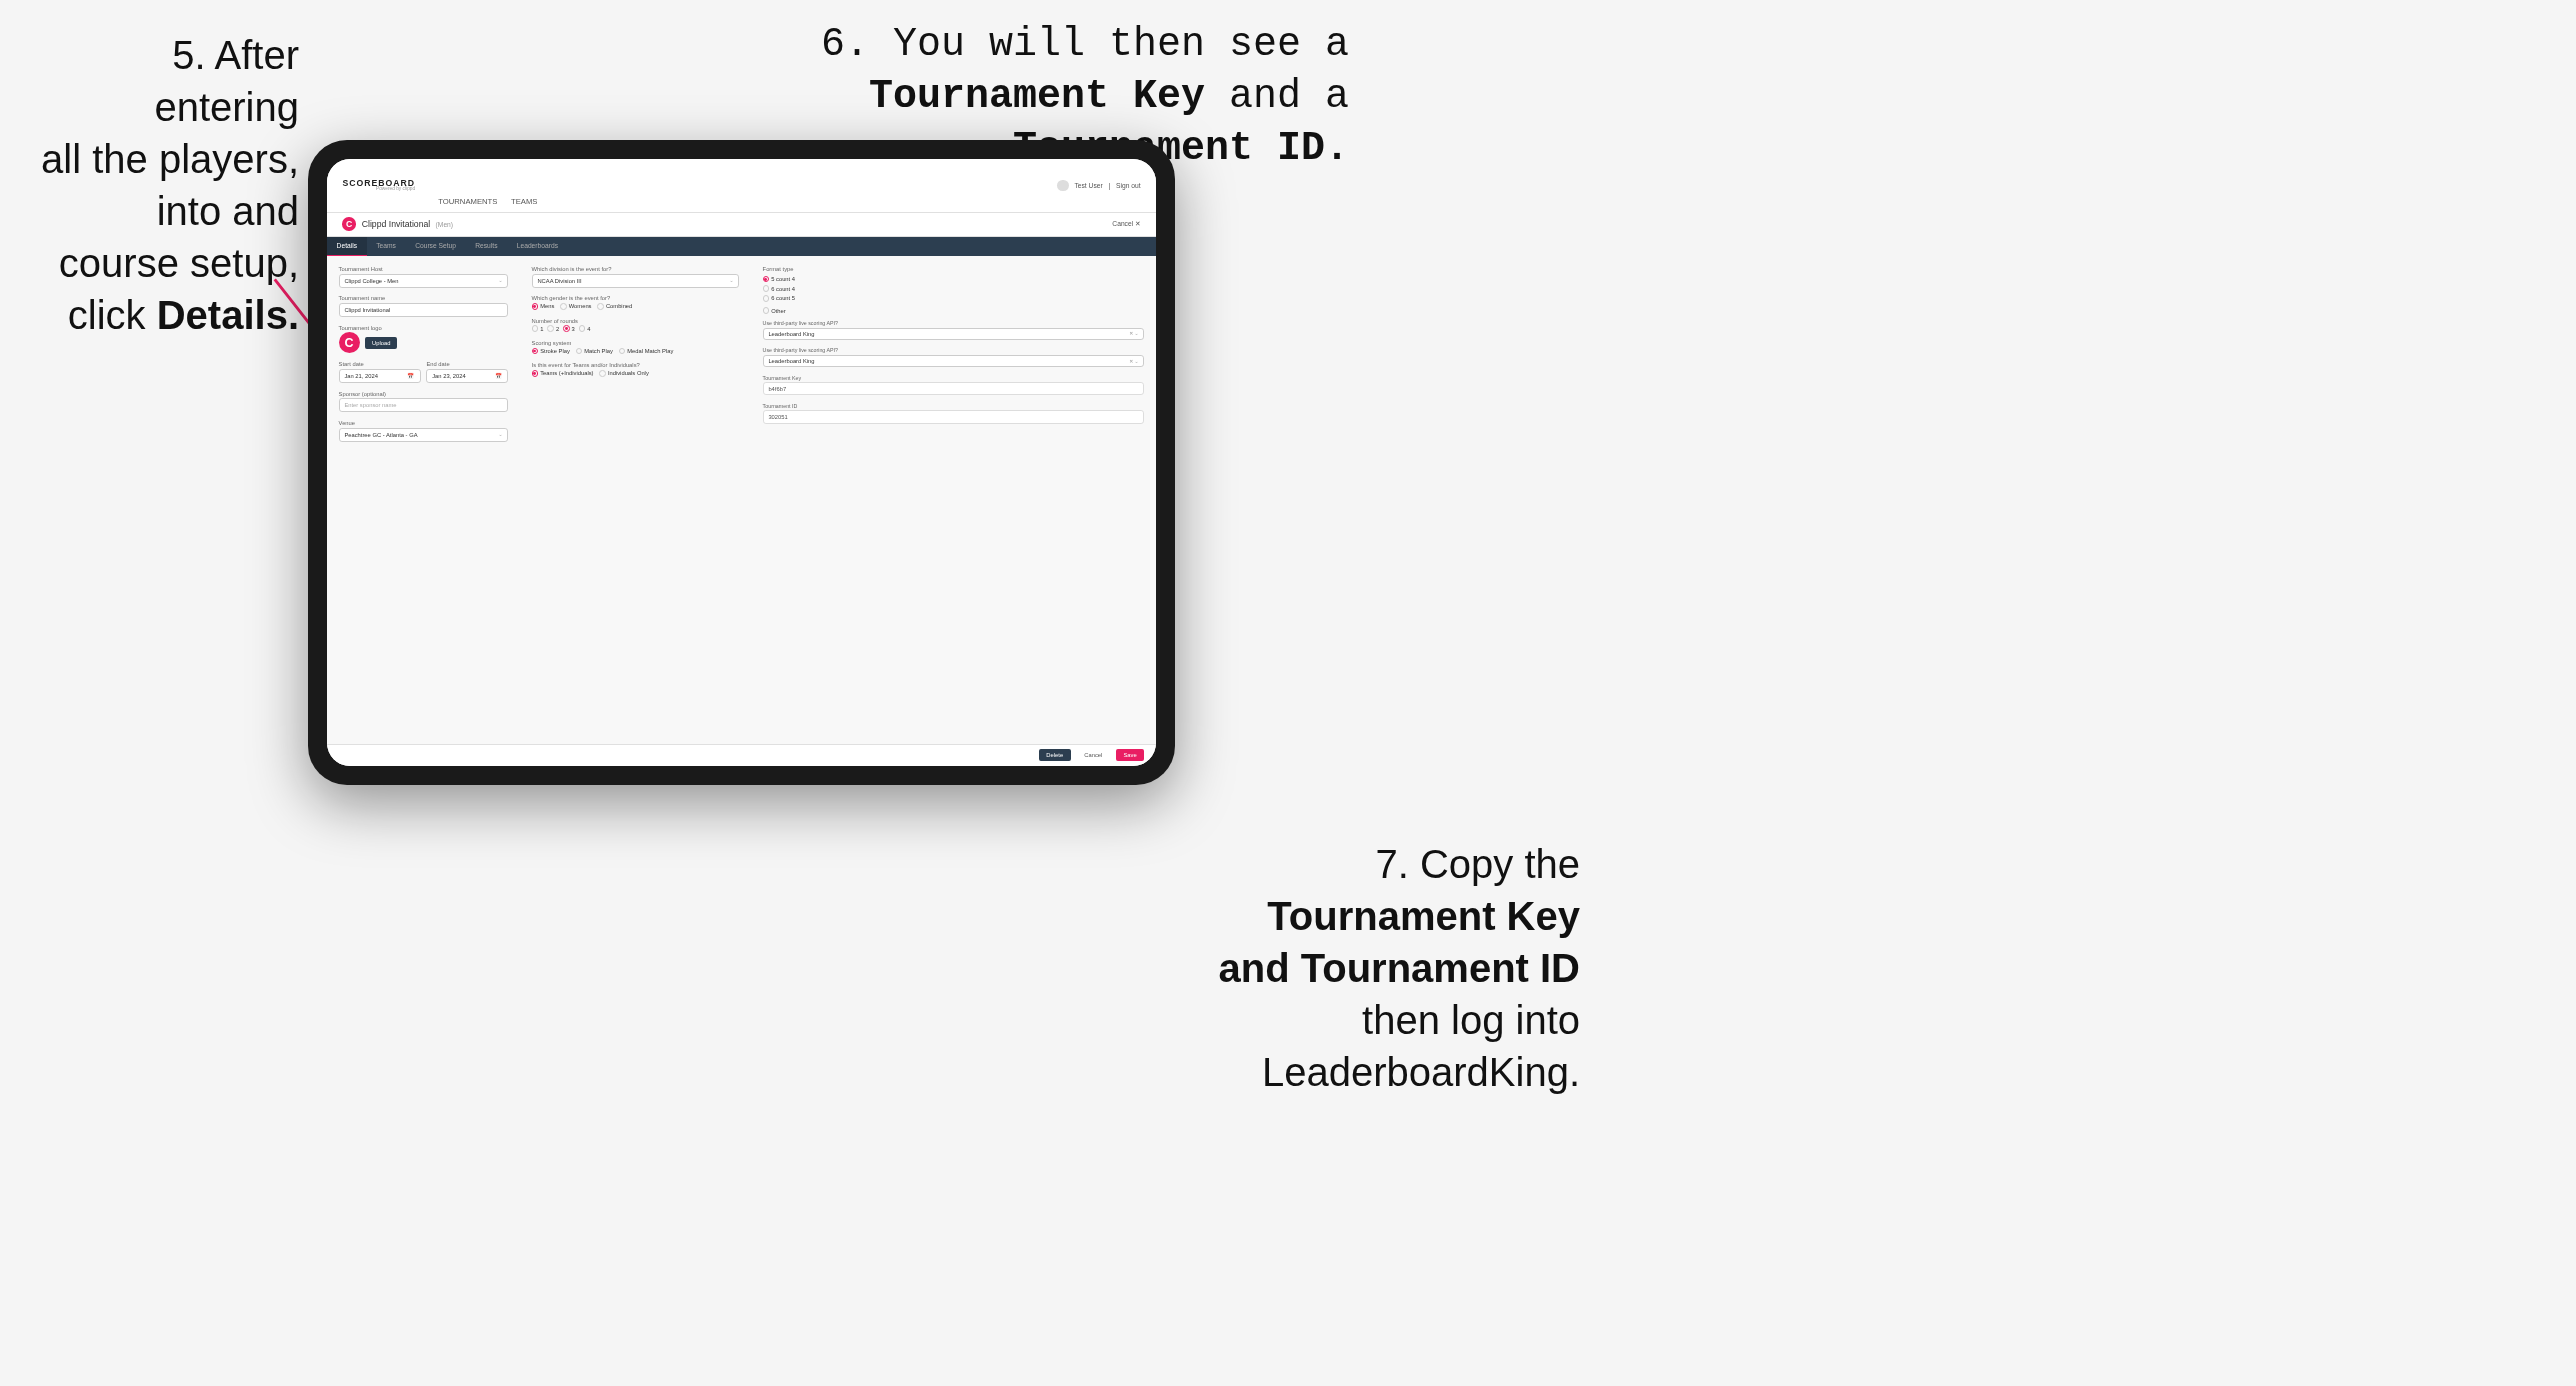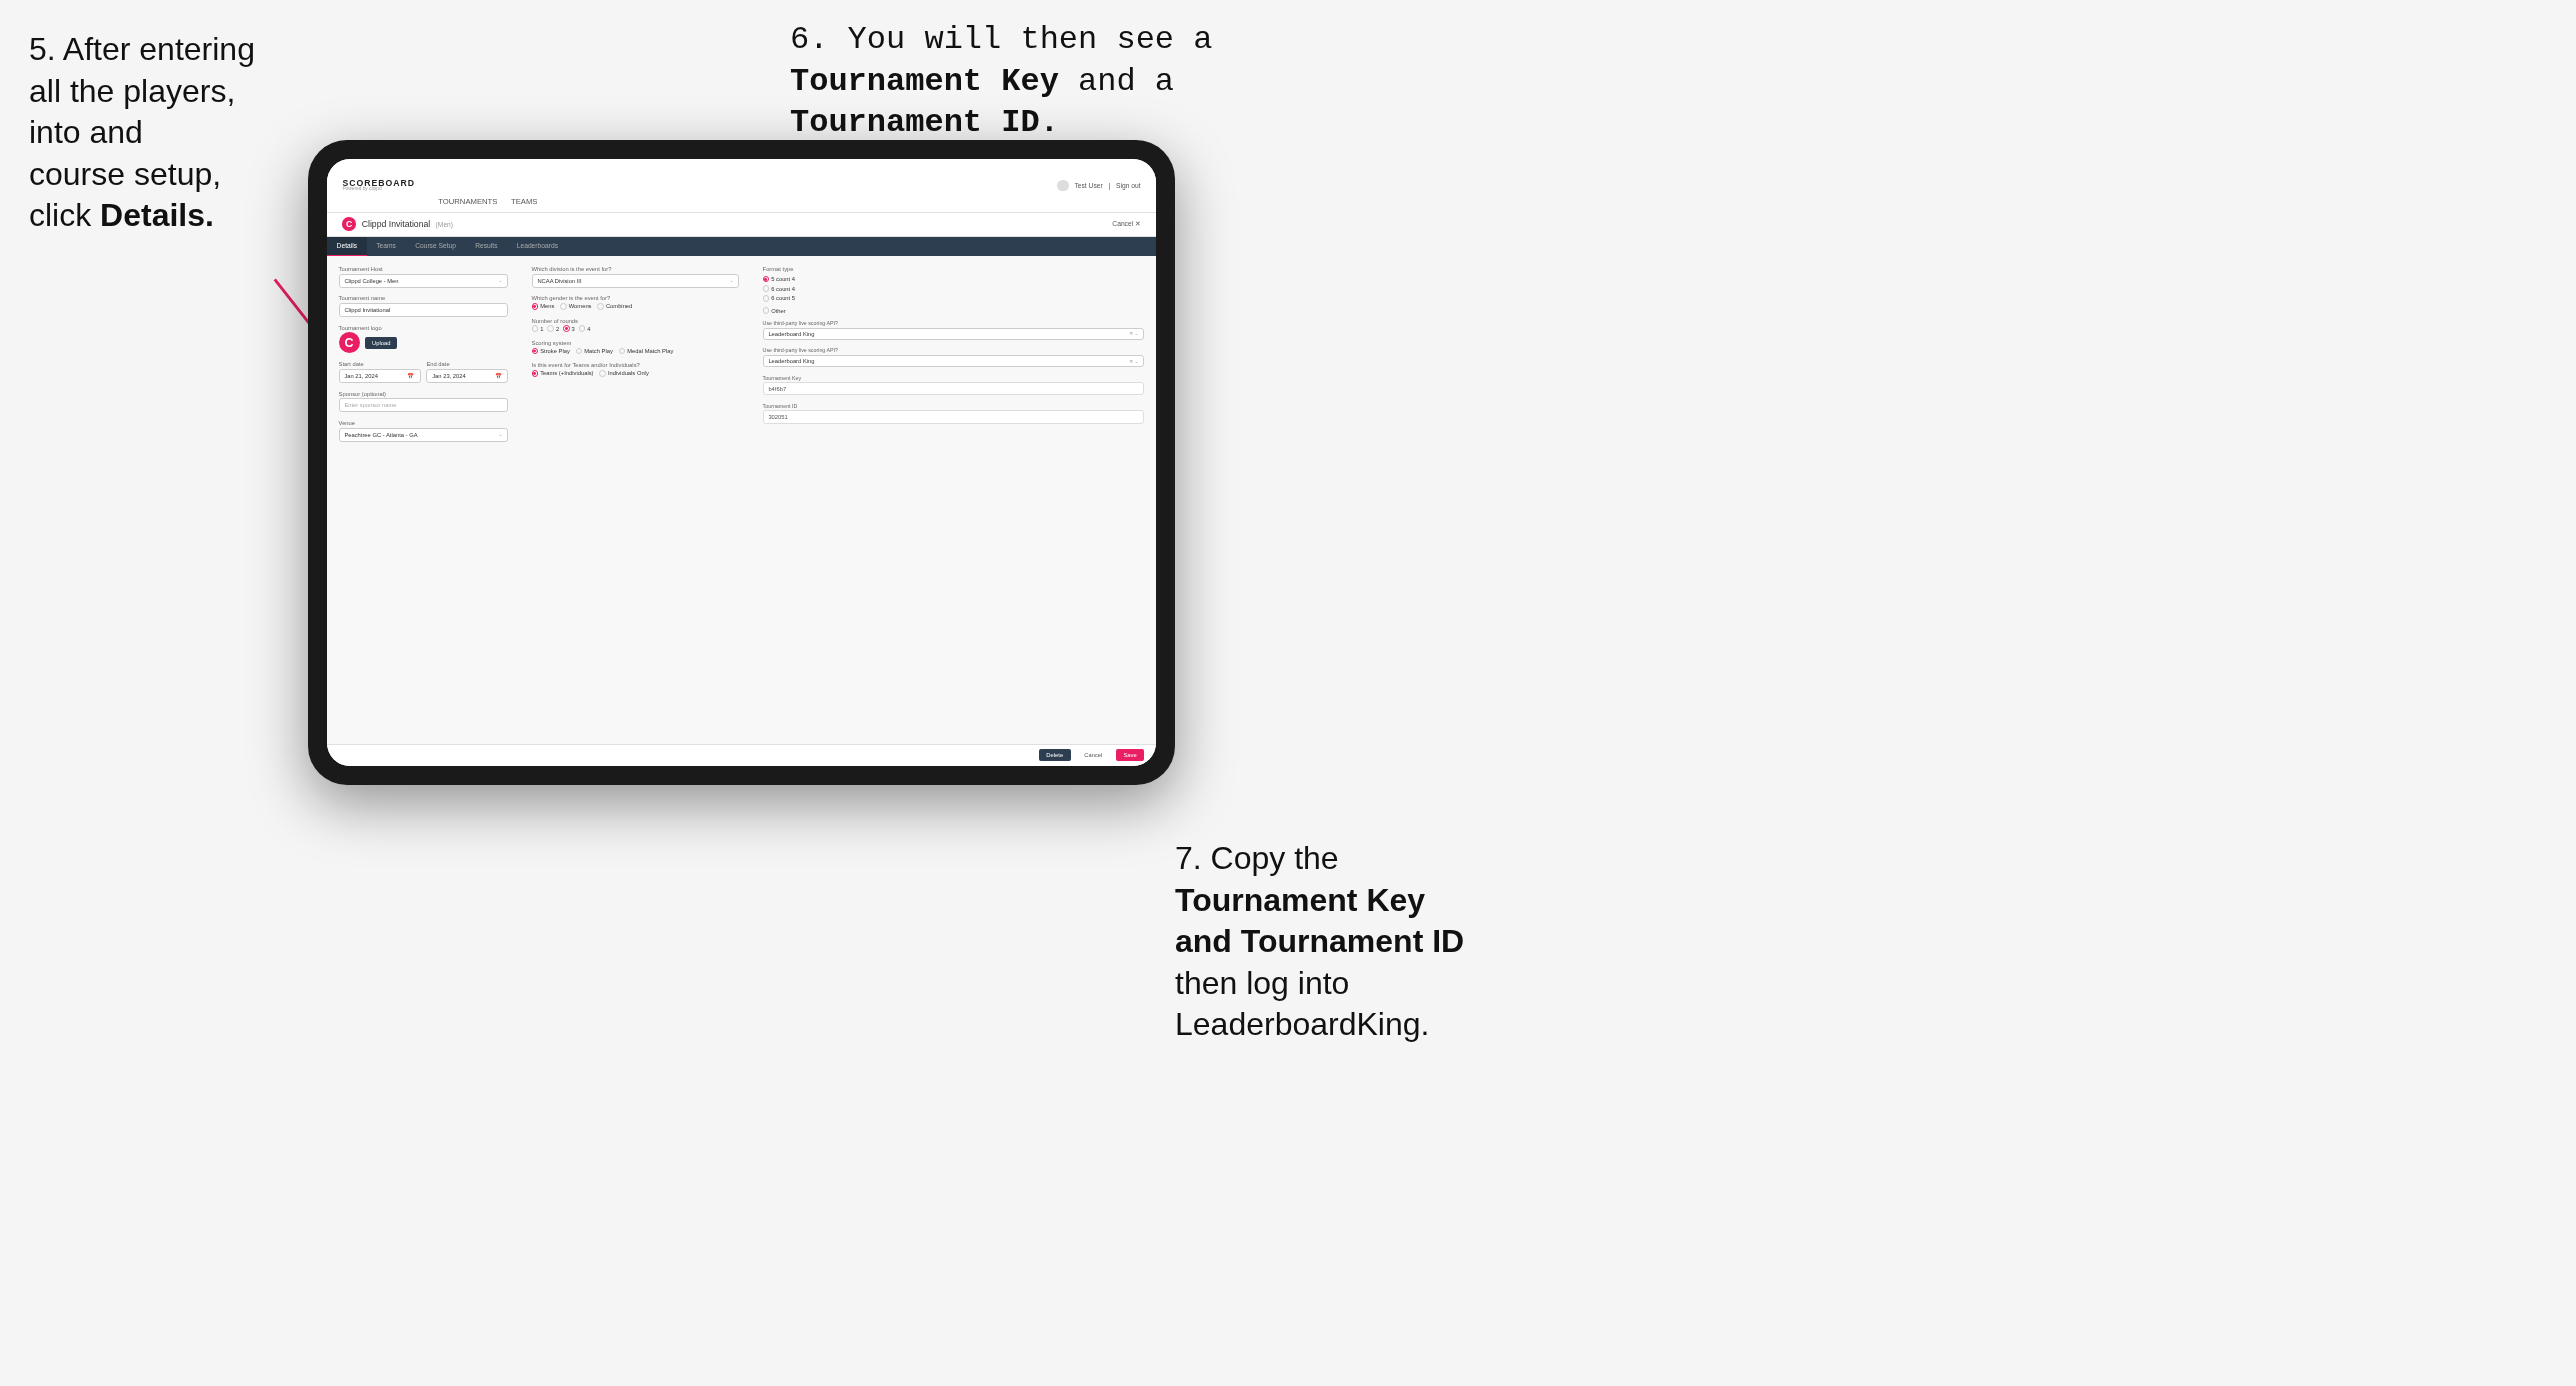--- a/index.html
+++ b/index.html
@@ -8,23 +8,24 @@
       font-family: -apple-system, BlinkMacSystemFont, 'Segoe UI', Arial, sans-serif;
       width: 2576px;
       height: 1386px;
       overflow: hidden;
       position: relative;
     }
 
     
     .annotation {
       position: absolute;
-      font-size: 32px;
+      font-size: 40px;
       line-height: 1.3;
       color: #111;
+      text-align: right;
     }
     .annotation strong { font-weight: 700; }
 
     .annotation-left {
       left: 29px;
       top: 29px;
       width: 270px;
     }
 
     .annotation-top-right {
@@ -73,20 +74,21 @@
 
     
     .nav-bar {
       background: #fff;
       border-bottom: 1px solid #e0e0e0;
       padding: 5.8px 15.4px;
       display: flex;
       align-items: center;
       gap: 15.4px;
       flex-shrink: 0;
+      text-align: right;
     }
 
     .scoreboard-logo {
       display: flex;
       flex-direction: column;
       line-height: 1;
     }
     .scoreboard-logo .brand {
       font-size: 8.7px;
       font-weight: 800;

